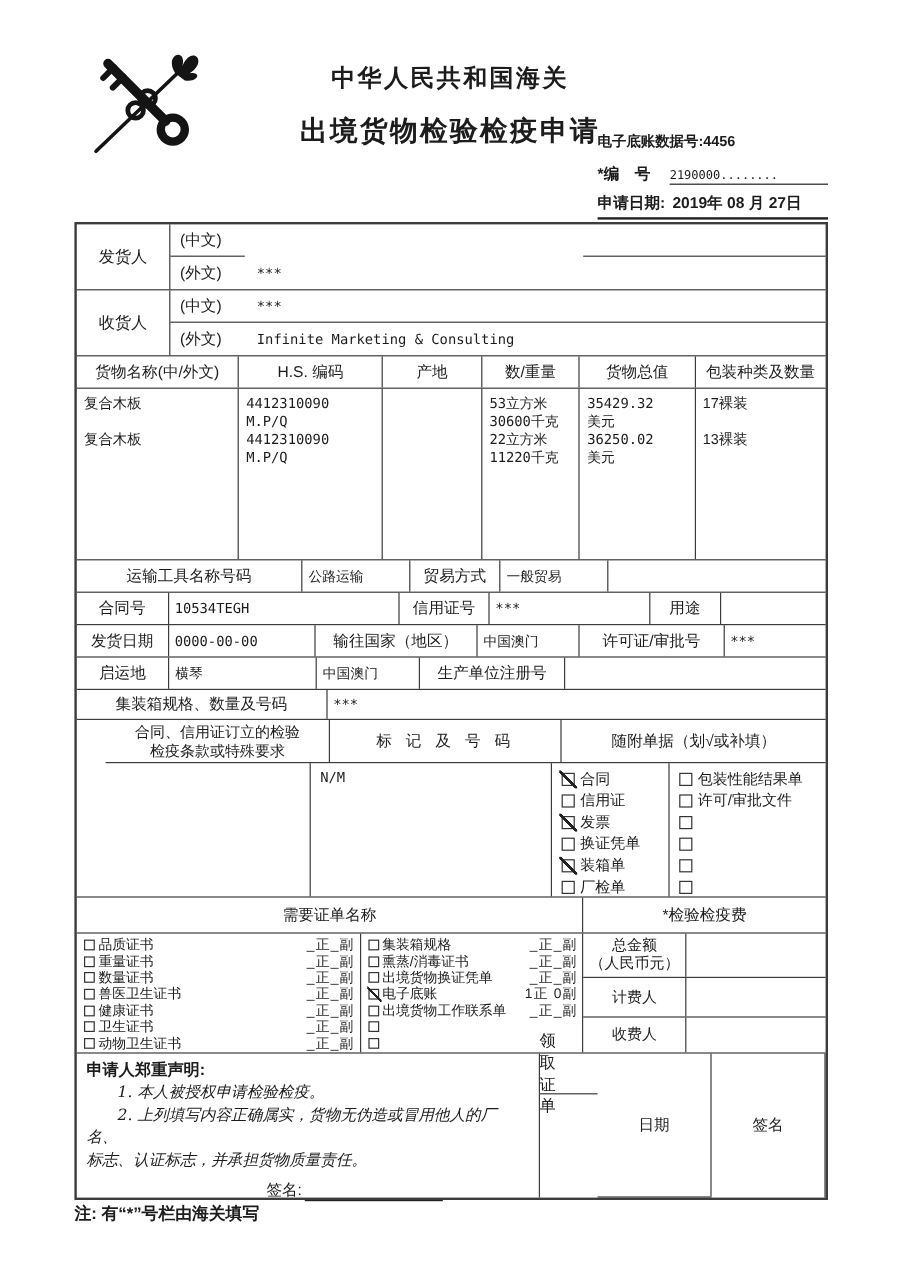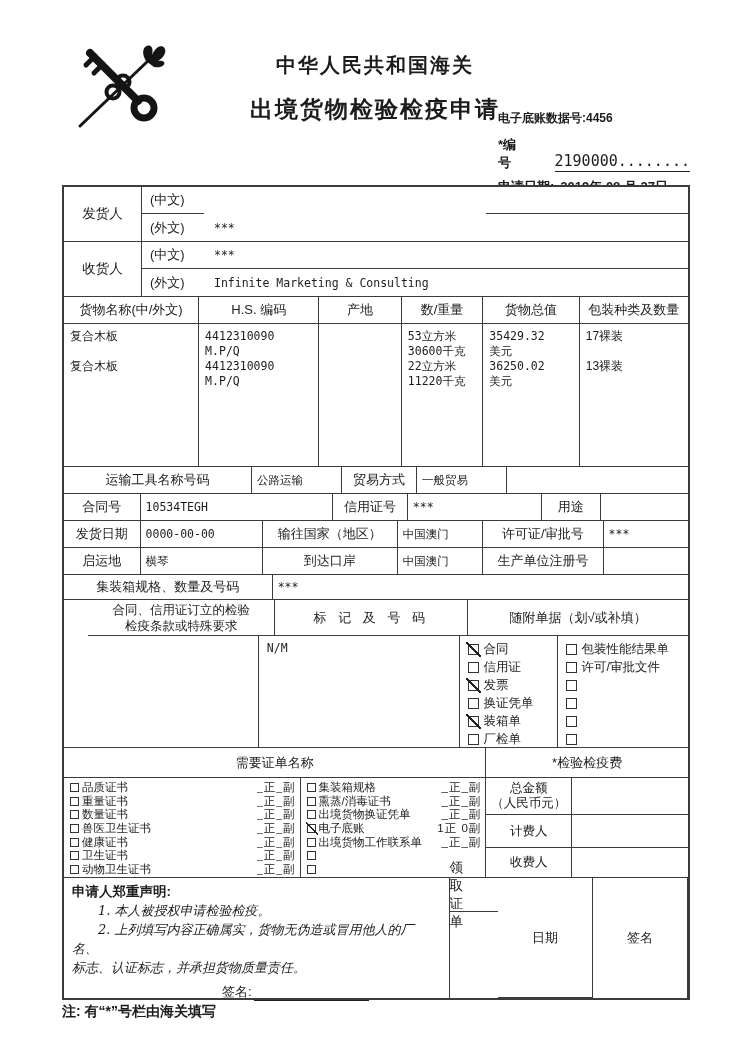--- a/index.html
+++ b/index.html
@@ -8,21 +8,21 @@
   .page { position:relative; width:750px; height:1061px; background:#fff; overflow:hidden; }
 
   
   .logo { position:absolute; left:70px; top:34px; width:100px; height:106px; }
   .titles { position:absolute; left:225px; top:52px; width:300px; text-align:center; }
   .t1 { font-size:20px; font-weight:bold; letter-spacing:2px; }
   .t2 { font-size:23px; font-weight:bold; letter-spacing:2px; margin-top:15px; }
   .info { position:absolute; left:498px; top:110px; width:192px; }
   .ledger { font-size:12px; font-weight:bold; }
   .serial { margin-top:9px; font-size:13px; font-weight:bold; display:flex; align-items:flex-end; }
-  .serial .s-val { flex:1; margin-left:16px; border-bottom:1.5px solid #222; font-family:"DejaVu Sans Mono", monospace; font-weight:normal; font-size:15px; padding-bottom:1px; }
+  .serial .s-val { flex:1; margin-left:16px; border-bottom:1.5px solid #222; font-family:"DejaVu Sans Mono", monospace; font-weight:normal; font-size:10px; padding-bottom:1px; }
   .appdate { margin-top:6px; font-size:13px; font-weight:bold; border-bottom:2px solid #222; padding-bottom:3px; display:flex; }
   .appdate .d-val { margin-left:6px; font-weight:bold; }
 
   
   .form { position:absolute; left:62px; top:185px; width:628px; border:2px solid #3c3c3c; background:#fff; }
   .r { display:flex; border-bottom:1px solid #3c3c3c; }
   .c { border-right:1px solid #3c3c3c; display:flex; align-items:center; padding:0 5px; overflow:hidden; }
   .c.last { border-right:none; }
   .lab { justify-content:center; text-align:center; font-size:13px; }
   .lab-left { justify-content:flex-start; font-size:12.5px; }
@@ -69,21 +69,21 @@
   .cbi { display:flex; align-items:center; height:18px; font-size:12.5px; white-space:nowrap; }
   .cb { width:11px; height:11px; border:1.5px solid #333; margin-right:5px; position:relative; flex:none; background:#fff; }
   .cb[data-checked="true"]::after { content:""; position:absolute; left:-3px; top:-3px; width:15px; height:15px;
       background:linear-gradient(45deg, transparent 45%, #222 45%, #222 55%, transparent 55%); }
 
   
   .cert-head { height:30px; }
   .cw1{width:425px;} .cw2{width:203px;}
   .cert-body { display:flex; height:100px; border-bottom:1px solid #3c3c3c; }
   .cert-col { padding:3px 4px 0 6px; }
-  .cert-col.k1 { width:238px; border-right:1px solid #3c3c3c;font-family:Liberation Serif, serif; }
+  .cert-col.k1 { width:238px; border-right:1px solid #3c3c3c; }
   .cert-col.k2 { width:187px; border-right:1px solid #3c3c3c; }
   .certi { display:flex; align-items:center; height:13.6px; font-size:11.5px; white-space:nowrap; }
   .certi .cb { width:9px; height:9px; border-width:1px; margin-right:3px; }
   .certi .cb[data-checked="true"]::after { left:-2px; top:-3px; width:12px; height:13px; }
   .copies { margin-left:auto; font-size:11.5px; letter-spacing:1px; }
   .fee { width:203px; display:flex; flex-direction:column; }
   .fee-row { display:flex; border-bottom:1px solid #3c3c3c; flex:1; }
   .fee-row.lastf { border-bottom:none; }
   .fee-lab { width:86px; border-right:1px solid #3c3c3c; display:flex; flex-direction:column; align-items:center; justify-content:center; font-size:12.5px; line-height:15px; text-align:center; }
   .fee-val { flex:1; }
@@ -252,21 +252,20 @@
       <div class="c val tc2">0000-00-00</div>
       <div class="c lab tc3">输往国家（地区）</div>
       <div class="c val tc4">中国澳门</div>
       <div class="c lab tc5">许可证/审批号</div>
       <div class="c val tc6 last">***</div>
     </div>
 
     <div class="r h27">
       <div class="c lab tc1">启运地</div>
       <div class="c val tc2">横琴</div>
-      <div class="c lab tc3">到达口岸</div>
       <div class="c val tc4">中国澳门</div>
       <div class="c lab tc5">生产单位注册号</div>
       <div class="c val tc6 last"></div>
     </div>
 
     <div class="r h25">
       <div class="c lab te1">集装箱规格、数量及号码</div>
       <div class="c val te2 last">***</div>
     </div>
 

